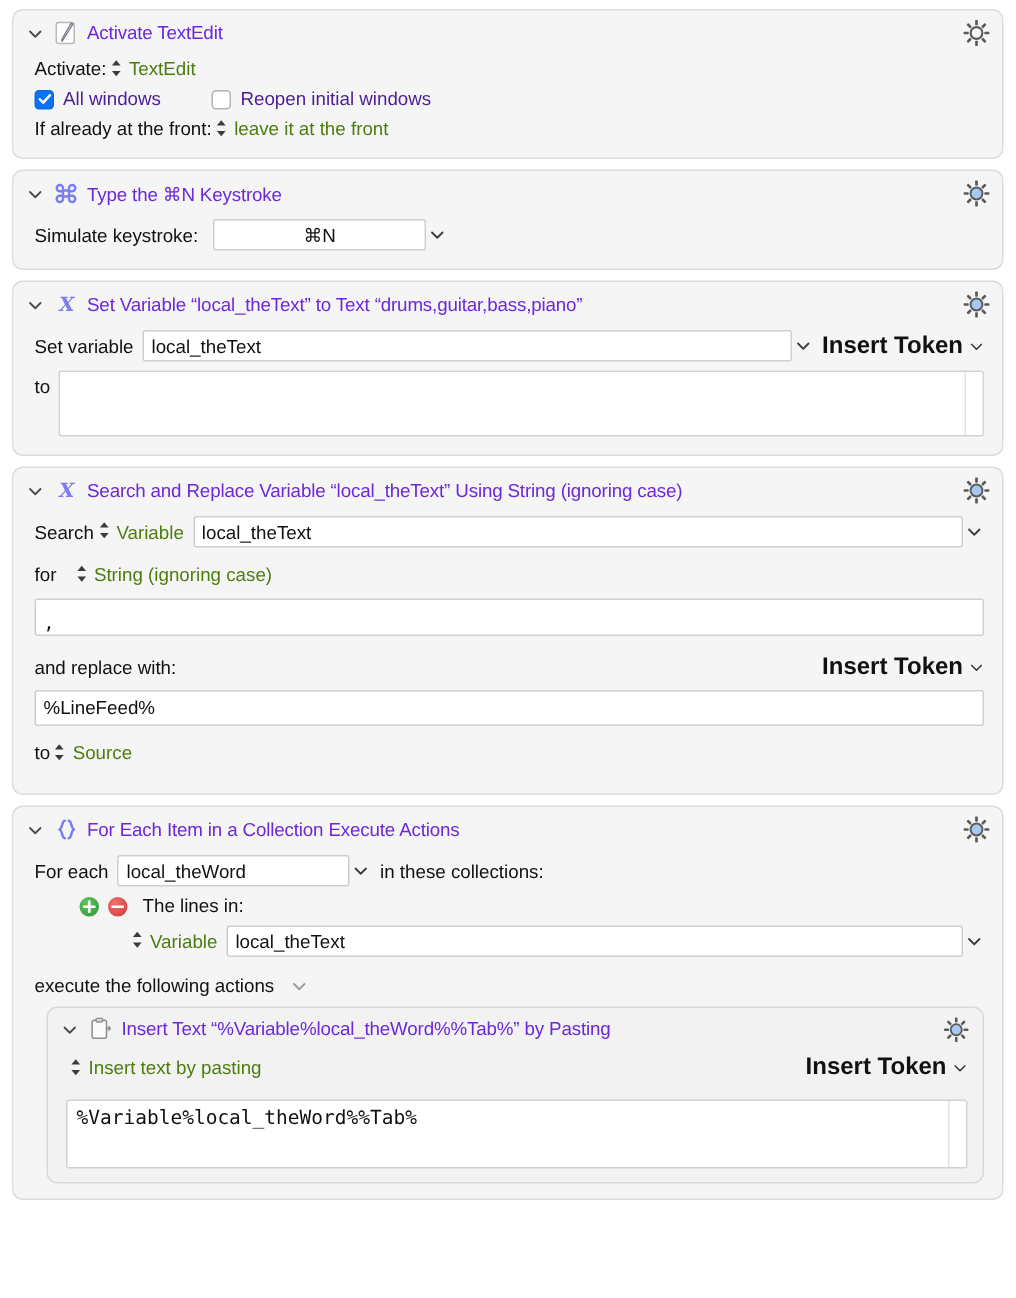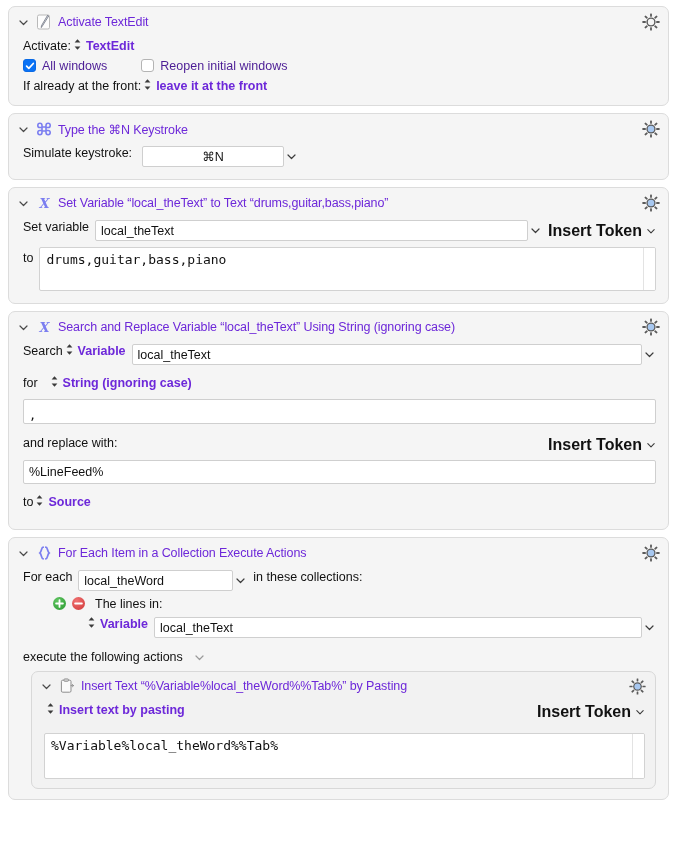--- a/index.html
+++ b/index.html
@@ -64,26 +64,27 @@
     top: 6px;
     width: 18px; height: 18px;
     cursor: pointer;
   }
   .gear svg { display: block; }
 
   
   .body { padding: 0 12px 0 14px; }
   .row {
     display: flex;
+    align-items: center;
     margin: 6px 0;
     font-size: 12.5px;
     color: #111;
   }
   .lbl { color: #111; font-size: 12.5px; white-space: nowrap; }
-  .lbl-b { color: #6d28d9; font-size: 12.5px; font-weight: bold; white-space: nowrap; }
+  .lbl-b { color: #4d7c0f; font-size: 12.5px; font-weight: normal; white-space: nowrap; }
 
   .stepper {
     display: inline-block;
     width: 9px;
     text-align: center;
     font-size: 10px;
     line-height: 1;
     color: #3b3b3b;
     margin: 0 4px 0 2px;
     position: relative;
@@ -359,21 +360,20 @@
           <svg width="10" height="10" viewBox="0 0 11 11">
               <path d="M2 4 L5.5 7.5 L9 4" fill="none" stroke="#3c3c3c" stroke-width="1.2" stroke-linecap="round" stroke-linejoin="round"></path>
             </svg>
         </span>
       </div>
 
       <div class="row" style="align-items:flex-start">
         <span class="lbl" style="padding-top:4px">to</span>
         <span class="sp6"></span>
         <span class="bigfield grow">
-          <span>drums,guitar,bass,piano</span>
           <span class="scrollgut"></span>
         </span>
       </div>
     </div>
   </div>
 
   <div class="action">
     <div class="title-row">
       <span class="disclosure">
         <svg width="11" height="11" viewBox="0 0 11 11">

